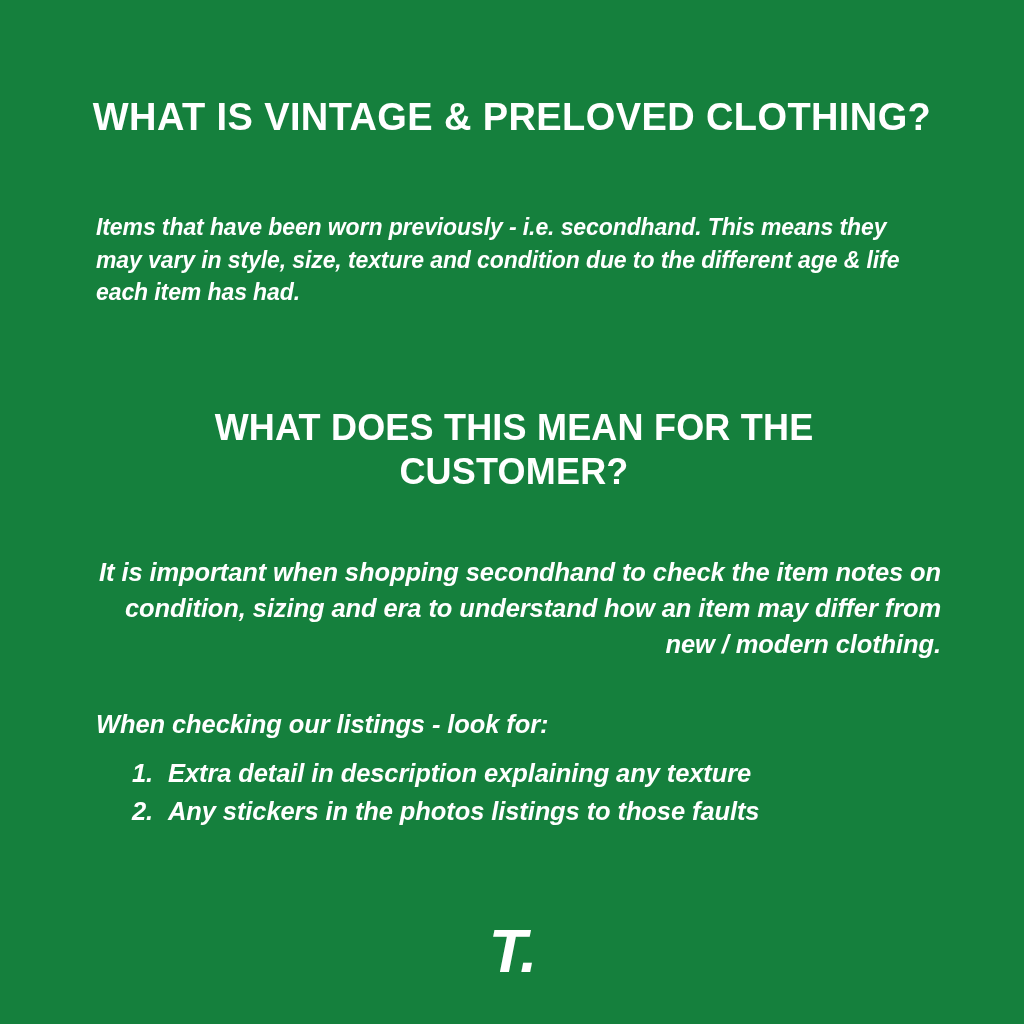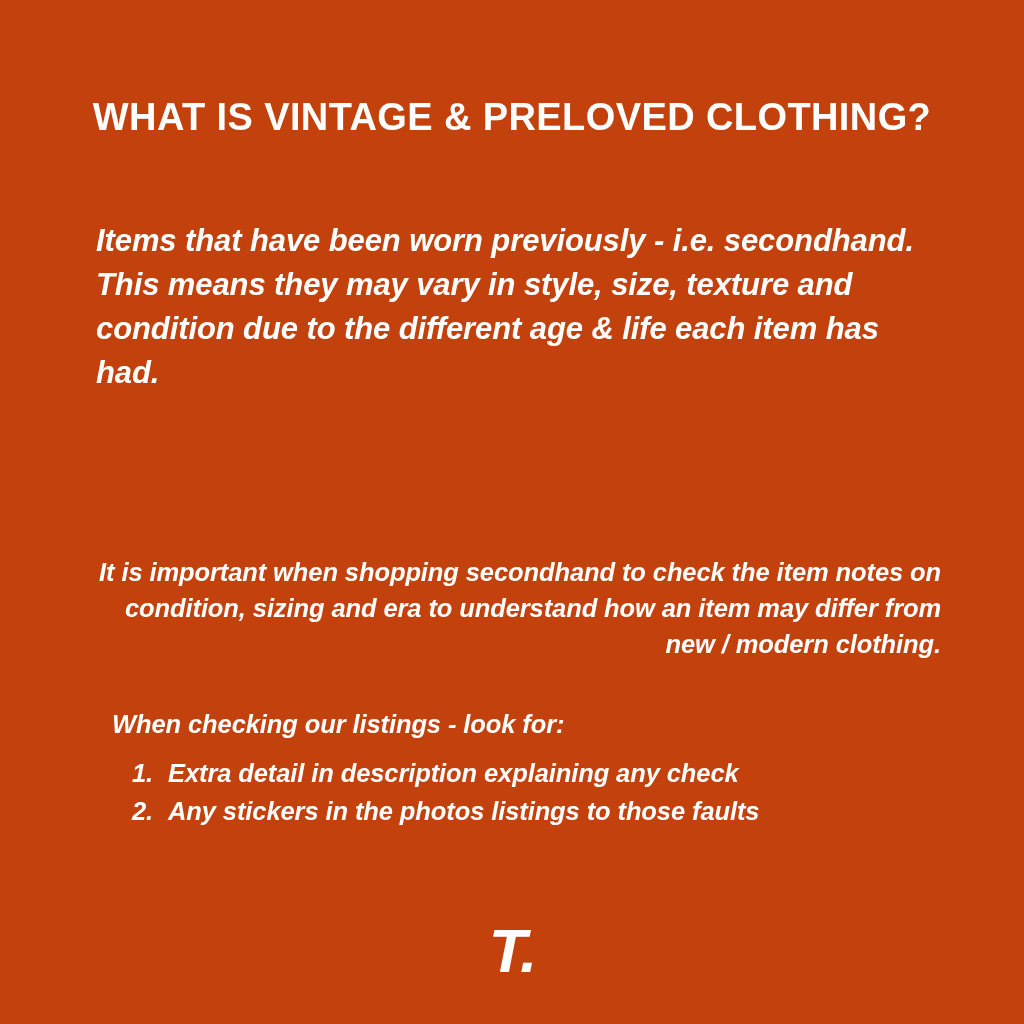--- a/index.html
+++ b/index.html
@@ -12,40 +12,40 @@
     height: 1024px;
     overflow: hidden;
     font-family: "Liberation Sans", sans-serif;
     color: #ffffff;
     -webkit-font-smoothing: antialiased;
   }
   .page {
     position: relative;
     width: 1024px;
     height: 1024px;
-    background: #c2410c;
+    background: #15803d;
     box-sizing: border-box;
   }
   .heading-1 {
     position: absolute;
     left: 0;
     top: 72px;
     width: 1024px;
     text-align: center;
     font-size: 38px;
     font-weight: bold;
     letter-spacing: 0.4px;
     line-height: 1.1;
   }
   .para-1 {
     position: absolute;
     left: 96px;
     top: 188px;
     width: 840px;
-    font-size: 31px;
+    font-size: 23px;
     font-weight: bold;
     font-style: italic;
     line-height: 1.42;
     letter-spacing: -0.1px;
   }
   .heading-2 {
     position: absolute;
     left: 96px;
     top: 376px;
     width: 836px;
@@ -70,21 +70,20 @@
   .para-3 {
     position: absolute;
     left: 96px;
     top: 680px;
     width: 840px;
     font-size: 25.5px;
     font-weight: bold;
     font-style: italic;
     line-height: 1.42;
     letter-spacing: -0.1px;
-    margin-left: 16px;
   }
   .checklist {
     position: absolute;
     left: 120px;
     top: 754px;
     width: 840px;
     margin: 0;
     padding: 0 0 0 40px;
     list-style: decimal;
     font-size: 25.5px;
@@ -111,25 +110,26 @@
 </style>
 </head>
 <body>
 
 <div class="page">
 
   <h1 class="heading-1">WHAT IS VINTAGE &amp; PRELOVED CLOTHING?</h1>
 
   <p class="para-1">Items that have been worn previously - i.e. secondhand. This means they may vary in style, size, texture and condition due to the different age &amp; life each item has had.</p>
 
+  <h2 class="heading-2">WHAT DOES THIS MEAN FOR THE CUSTOMER?</h2>
 
   <p class="para-2">It is important when shopping secondhand to check the item notes on condition, sizing and era to understand how an item may differ from new / modern clothing.</p>
 
   <p class="para-3">When checking our listings - look for:</p>
 
   <ol class="checklist">
-    <li>Extra detail in description explaining any check</li>
+    <li>Extra detail in description explaining any texture</li>
     <li>Any stickers in the photos listings to those faults</li>
   </ol>
 
   <div class="logo">T.</div>
 
 </div>
 
 </body></html>

